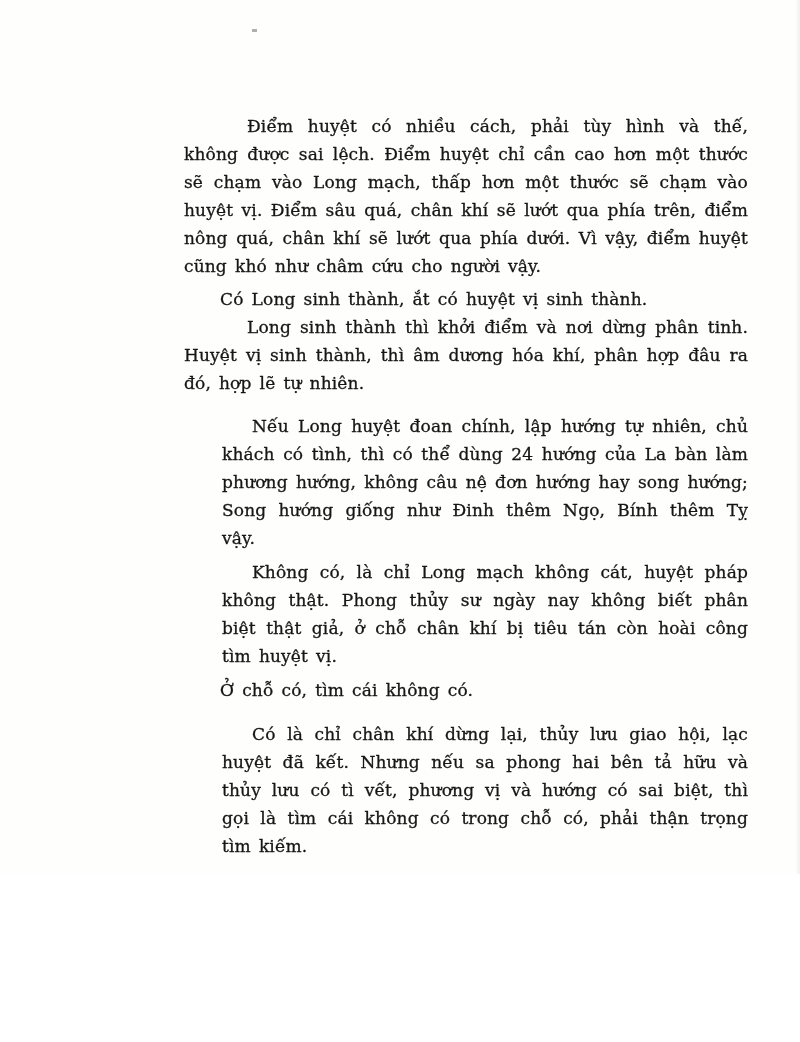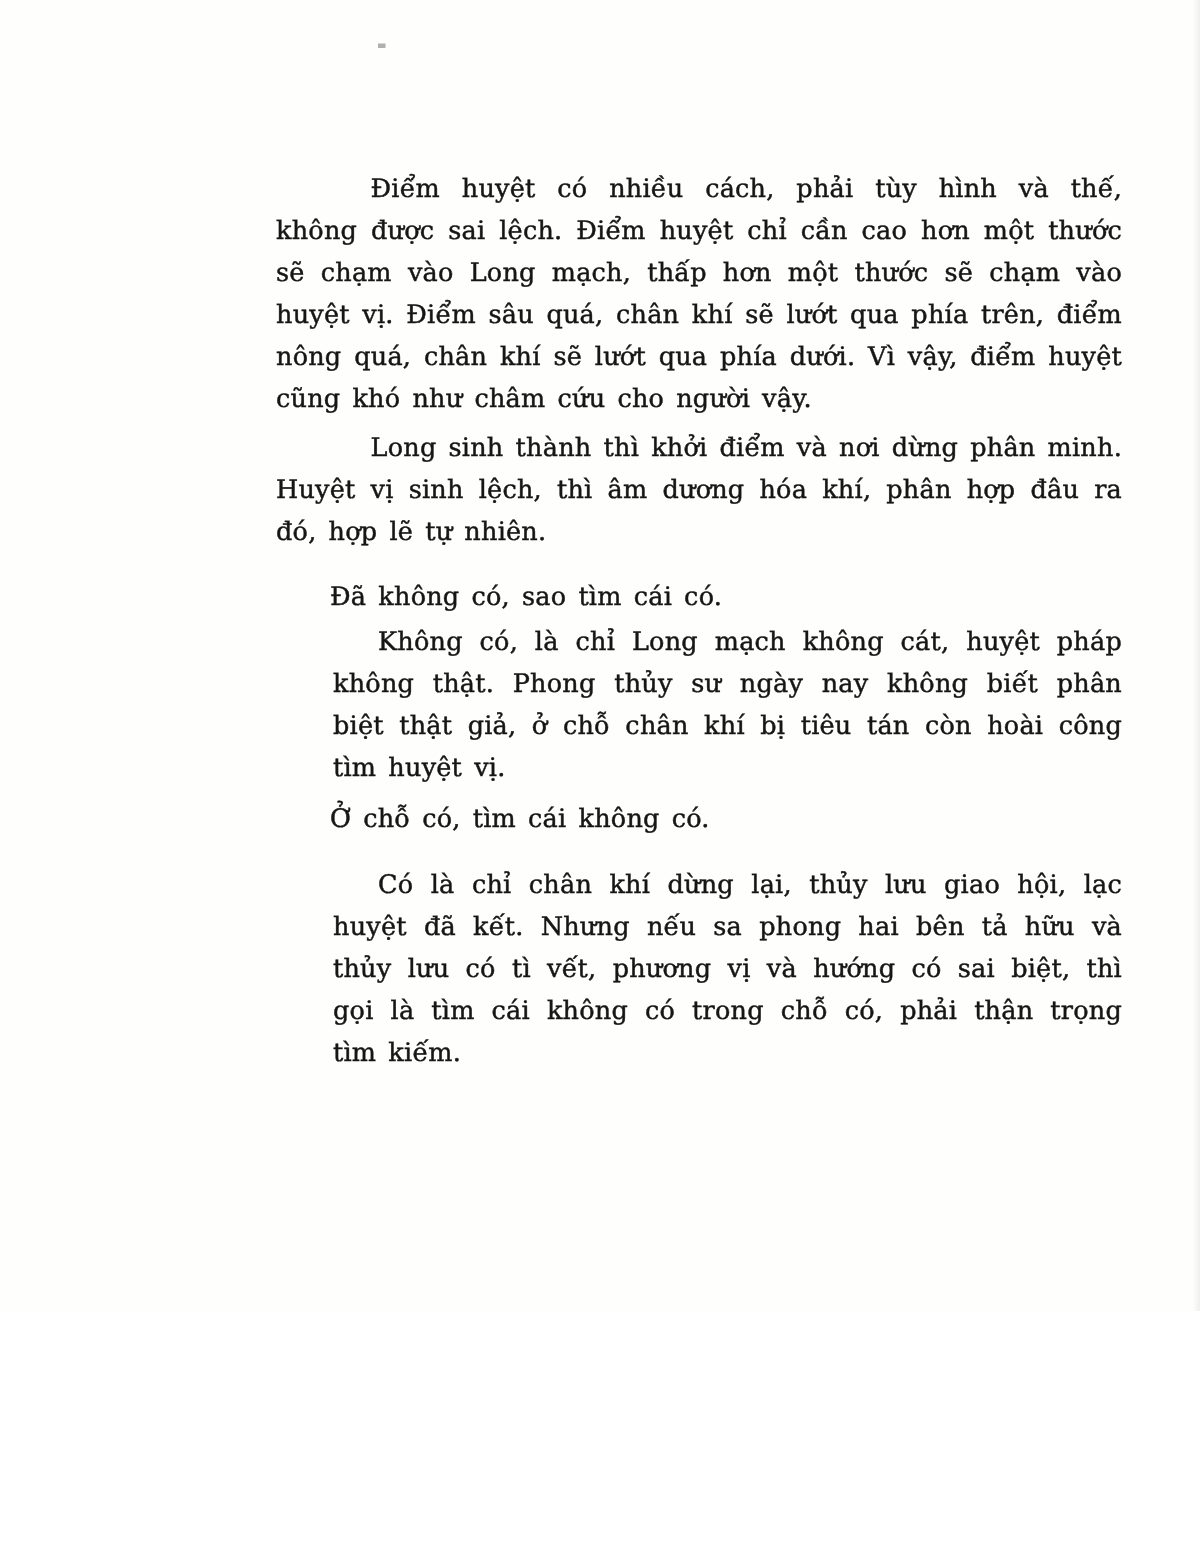--- a/index.html
+++ b/index.html
@@ -115,22 +115,23 @@
 </style>
 </head>
 <body>
 
 <div class="page">
 
   <span class="speck speck-top"></span>
 
   <main class="text-block">
     <p class="para p1">Điểm huyệt có nhiều cách, phải tùy hình và thế, không được sai lệch. Điểm huyệt chỉ cần cao hơn một thước sẽ chạm vào Long mạch, thấp hơn một thước sẽ chạm vào huyệt vị. Điểm sâu quá, chân khí sẽ lướt qua phía trên, điểm nông quá, chân khí sẽ lướt qua phía dưới. Vì vậy, điểm huyệt cũng khó như châm cứu cho người vậy.</p>
-    <p class="para p3">Long sinh thành thì khởi điểm và nơi dừng phân minh. Huyệt vị sinh lệch, thì âm dương hóa khí, phân hợp đâu ra đó, hợp lẽ tự nhiên.</p>
-    <p class="para p8">Đã không có, sao tìm cái có.</p>
+    <p class="para p2">Có Long sinh thành, ắt có huyệt vị sinh thành.</p>
+    <p class="para p3">Long sinh thành thì khởi điểm và nơi dừng phân tinh. Huyệt vị sinh thành, thì âm dương hóa khí, phân hợp đâu ra đó, hợp lẽ tự nhiên.</p>
+    <p class="para p5">Nếu Long huyệt đoan chính, lập hướng tự nhiên, chủ khách có tình, thì có thể dùng 24 hướng của La bàn làm phương hướng, không câu nệ đơn hướng hay song hướng; Song hướng giống như Đinh thêm Ngọ, Bính thêm Tỵ vậy.</p>
     <p class="para p9">Không có, là chỉ Long mạch không cát, huyệt pháp không thật. Phong thủy sư ngày nay không biết phân biệt thật giả, ở chỗ chân khí bị tiêu tán còn hoài công tìm huyệt vị.</p>
     <p class="para p10">Ở chỗ có, tìm cái không có.</p>
     <p class="para p11">Có là chỉ chân khí dừng lại, thủy lưu giao hội, lạc huyệt đã kết. Nhưng nếu sa phong hai bên tả hữu và thủy lưu có tì vết, phương vị và hướng có sai biệt, thì gọi là tìm cái không có trong chỗ có, phải thận trọng tìm kiếm.</p>
   </main>
 
   <span class="speck speck-bottom"></span>
 
   <footer>
     <div class="logo-frame">
       <svg width="30" height="32" viewBox="0 0 30 32" xmlns="http://www.w3.org/2000/svg" aria-hidden="true">

